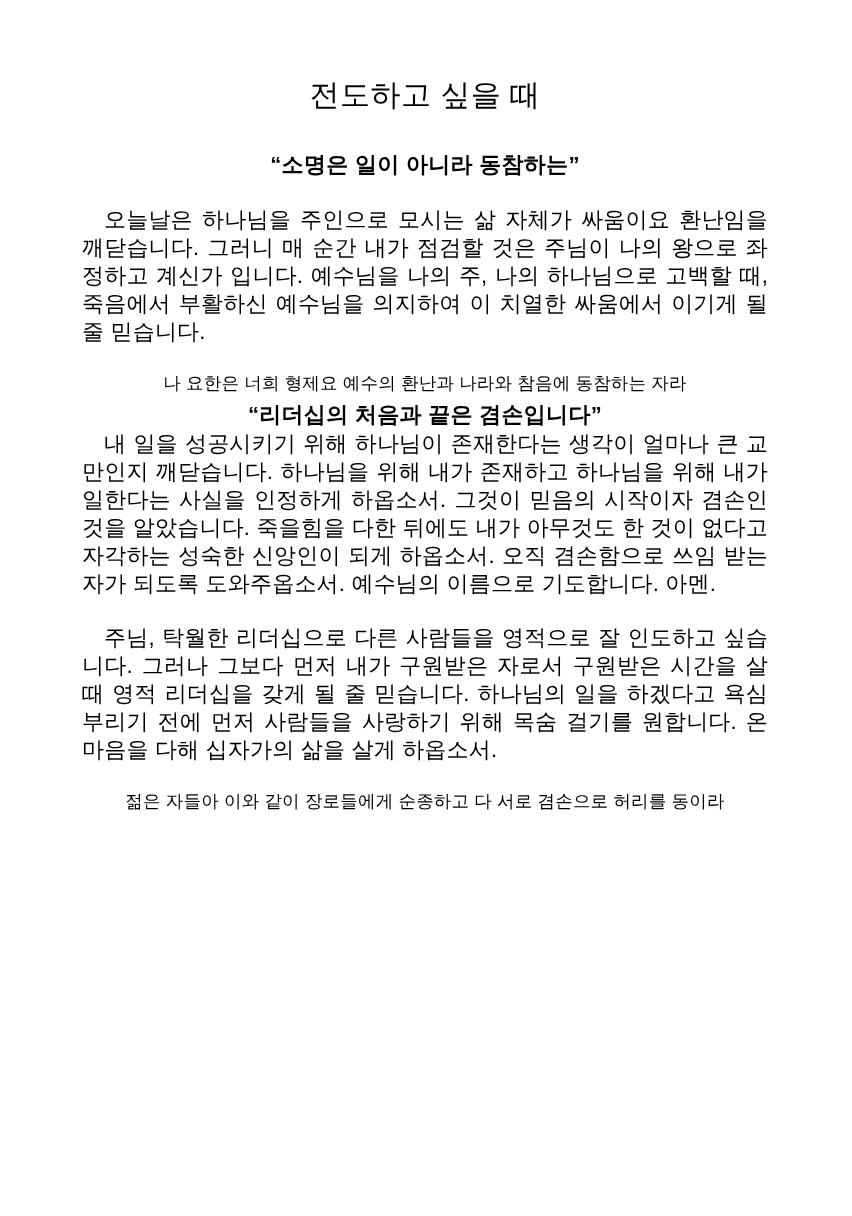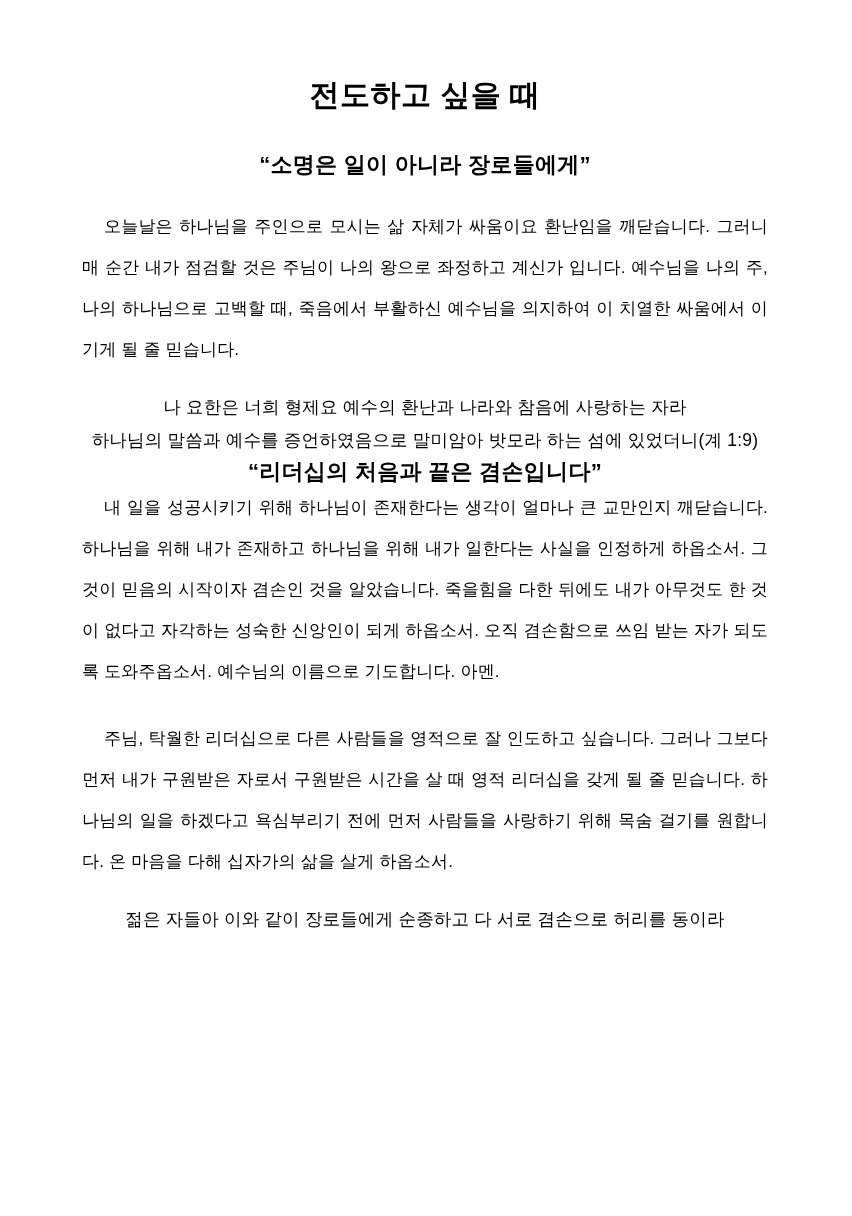--- a/index.html
+++ b/index.html
@@ -13,37 +13,37 @@
   .doc {
     width: 852px;
     height: 1216px;
     padding: 0 84px 0 82px;
     background: #ffffff;
   }
   .page-title {
     margin-top: 76px;
     font-size: 30px;
     line-height: 38px;
-    font-weight: bold;
+    font-weight: normal;
     text-align: center;
     letter-spacing: 0.5px;
   }
   .section-subtitle {
     font-size: 22px;
     line-height: 30px;
     font-weight: bold;
     text-align: center;
     letter-spacing: 0.3px;
   }
   .subtitle-first { margin-top: 36px; }
   .subtitle-second { }
   .body-par {
     margin-top: 0;
-    font-size: 17px;
-    line-height: 41px;
+    font-size: 22px;
+    line-height: 28px;
     text-align: justify;
     text-indent: 22px;
     word-break: break-all;
     letter-spacing: 0.2px;
   }
   .par-first { margin-top: 26px; }
   .verse {
     margin-top: 21px;
     font-size: 17.5px;
     line-height: 33px;
@@ -52,25 +52,24 @@
   }
 </style>
 </head>
 <body>
 
 <div class="doc">
 
   <h1 class="page-title">전도하고 싶을 때</h1>
 
   <section>
-    <h2 class="section-subtitle subtitle-first">“소명은 일이 아니라 장로들에게”</h2>
+    <h2 class="section-subtitle subtitle-first">“소명은 일이 아니라 동참하는”</h2>
     <p class="body-par par-first">오늘날은 하나님을 주인으로 모시는 삶 자체가 싸움이요 환난임을 깨닫습니다. 그러니 매 순간 내가 점검할 것은 주님이 나의 왕으로 좌정하고 계신가 입니다. 예수님을 나의 주, 나의 하나님으로 고백할 때, 죽음에서 부활하신 예수님을 의지하여 이 치열한 싸움에서 이기게 될 줄 믿습니다.</p>
     <div class="verse">
-      <div>나 요한은 너희 형제요 예수의 환난과 나라와 참음에 사랑하는 자라</div>
-      <div>하나님의 말씀과 예수를 증언하였음으로 말미암아 밧모라 하는 섬에 있었더니(계 1:9)</div>
+      <div>나 요한은 너희 형제요 예수의 환난과 나라와 참음에 동참하는 자라</div>
     </div>
   </section>
 
   <section>
     <h2 class="section-subtitle subtitle-second">“리더십의 처음과 끝은 겸손입니다”</h2>
     <p class="body-par">내 일을 성공시키기 위해 하나님이 존재한다는 생각이 얼마나 큰 교만인지 깨닫습니다. 하나님을 위해 내가 존재하고 하나님을 위해 내가 일한다는 사실을 인정하게 하옵소서. 그것이 믿음의 시작이자 겸손인 것을 알았습니다. 죽을힘을 다한 뒤에도 내가 아무것도 한 것이 없다고 자각하는 성숙한 신앙인이 되게 하옵소서. 오직 겸손함으로 쓰임 받는 자가 되도록 도와주옵소서. 예수님의 이름으로 기도합니다. 아멘.</p>
     <p class="body-par par-first">주님, 탁월한 리더십으로 다른 사람들을 영적으로 잘 인도하고 싶습니다. 그러나 그보다 먼저 내가 구원받은 자로서 구원받은 시간을 살 때 영적 리더십을 갖게 될 줄 믿습니다. 하나님의 일을 하겠다고 욕심부리기 전에 먼저 사람들을 사랑하기 위해 목숨 걸기를 원합니다. 온 마음을 다해 십자가의 삶을 살게 하옵소서.</p>
     <div class="verse">
       <div>젊은 자들아 이와 같이 장로들에게 순종하고 다 서로 겸손으로 허리를 동이라</div>
 

